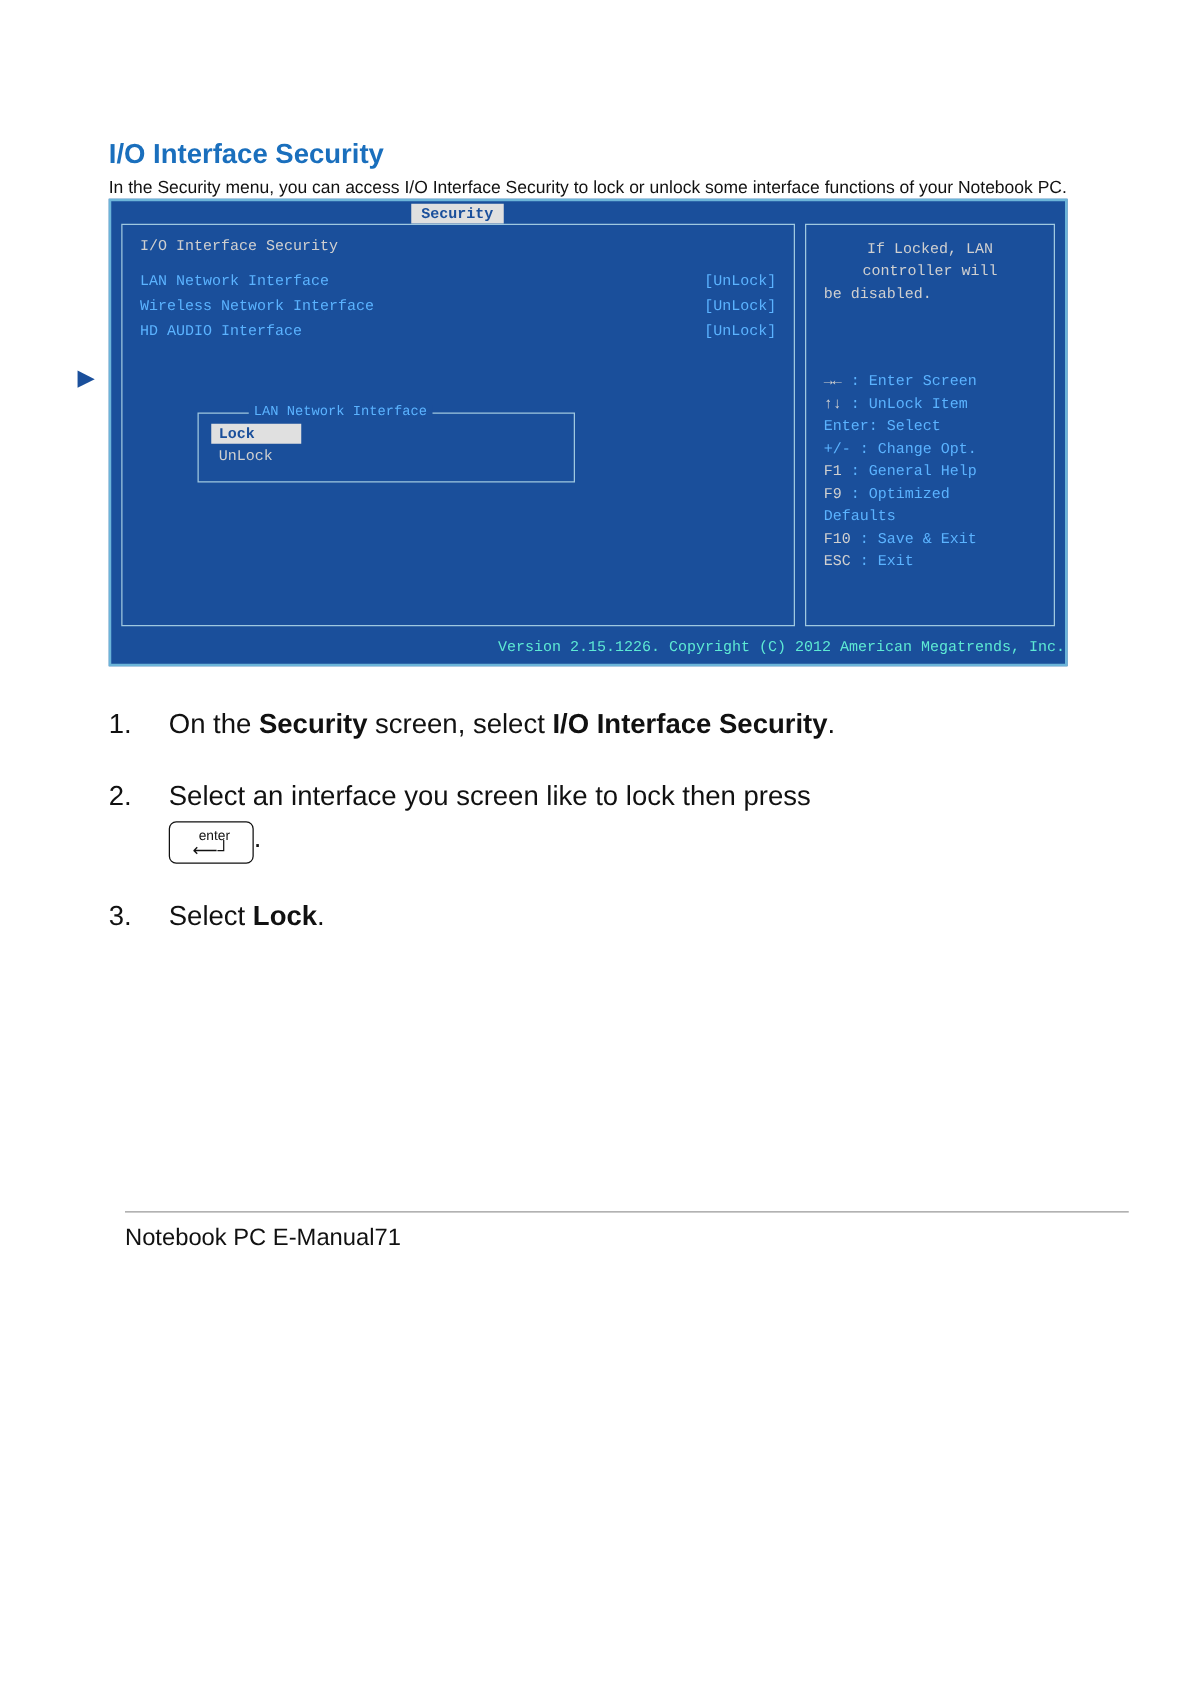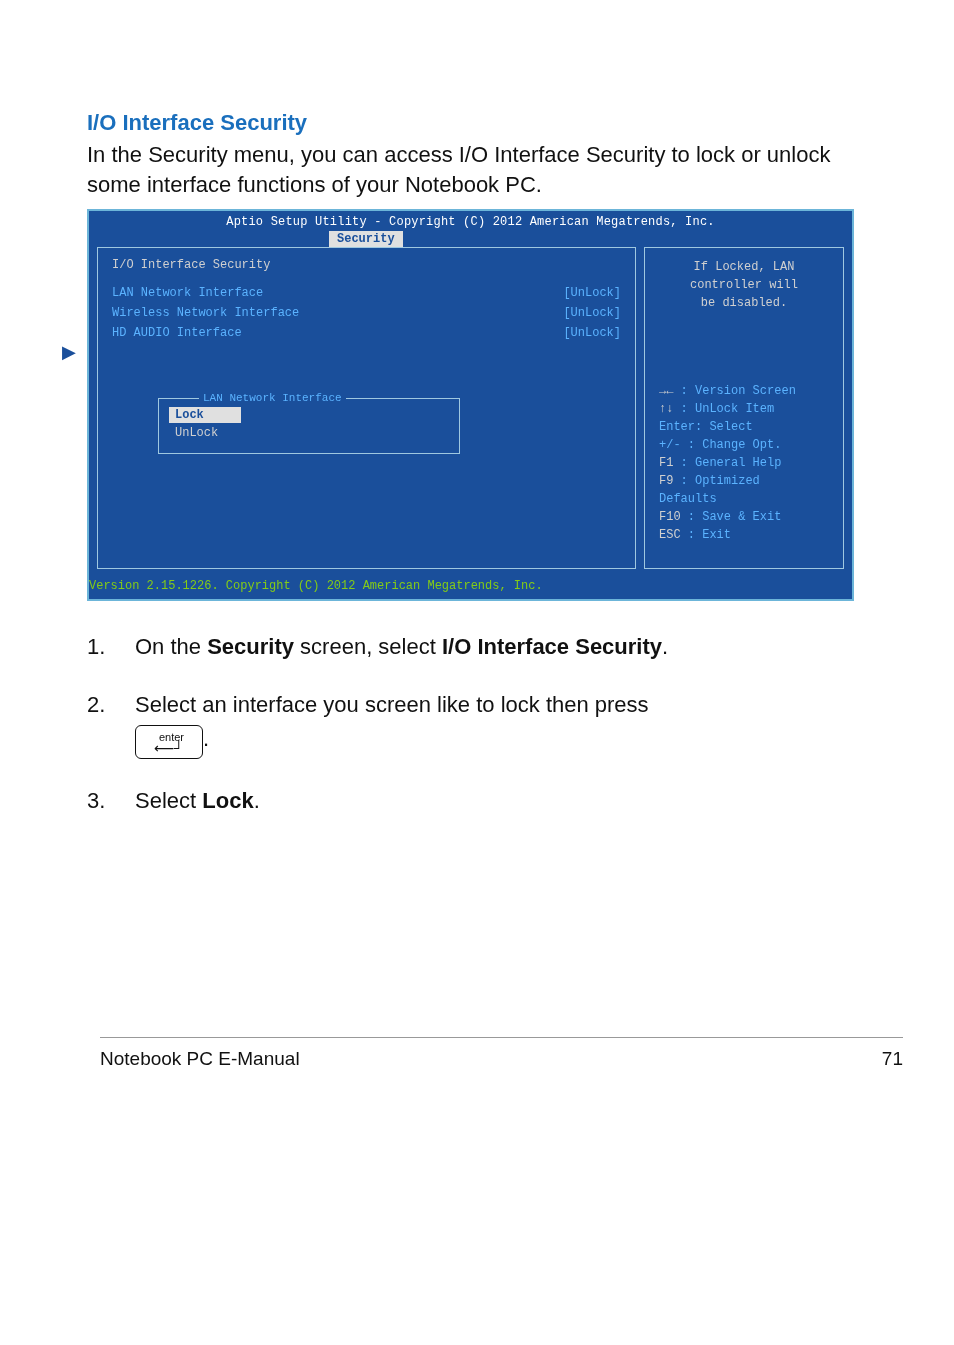--- a/index.html
+++ b/index.html
@@ -1,58 +1,57 @@
 <!DOCTYPE html>
 <html><head>
 <meta charset="utf-8">
 <style>
   body{margin:0;background:#fff;font-family:"Segoe UI",Arial,sans-serif;color:#111;width:954px}
   .page{padding:40px 100px 0 87px}
   .section-head{color:#1a6fbd;font-weight:700;font-size:22px;margin:70px 0 4px}
-  .intro{font-size:22px;line-height:1.35;margin-bottom:10px}
+  .intro{font-size:14px;line-height:1.35;margin-bottom:0}
   .bios{border:2px solid #6cb5d9;background:#1a4f9b;color:#e8e8e8;font-family:"Courier New",monospace;font-size:12px;position:relative;margin-bottom:30px}
   .bios-top{color:#fff;text-align:center;padding:4px 0 0;letter-spacing:.2px}
   .bios-tab{display:inline-block;background:#e0e0e0;color:#1a4f9b;padding:1px 8px;margin:2px 0 0 240px;font-weight:700}
   .bios-body{display:flex;padding:0 8px 8px 8px;gap:8px}
   .panel{border:1px solid #9fc8e0;padding:10px 14px;background:#1a4f9b}
   .panel.left{flex:1;position:relative;min-height:300px}
   .panel.right{width:170px;color:#5bb3ff}
   .hdr{color:#d0d0d0;margin-bottom:14px}
   .item{display:flex;justify-content:space-between;color:#5bb3ff;margin:6px 0}
   .item .val{color:#5bb3ff}
   .popup{position:absolute;left:60px;top:150px;width:280px;border:1px solid #9fc8e0;background:#1a4f9b;padding:6px 10px 10px}
   .popup-title{position:absolute;top:-7px;left:40px;background:#1a4f9b;color:#5bb3ff;font-size:11px;padding:0 4px}
   .opt{padding:1px 6px;margin:2px 0;width:60px}
   .opt.sel{background:#e0e0e0;color:#1a4f9b;font-weight:700}
   .opt.unsel{color:#d0d0d0}
   .help{color:#5bb3ff;line-height:1.5}
   .help .w{color:#d0d0d0}
-  .bios-foot{color:#84cc16;text-align:left;padding:2px 0 6px;font-size:12px}
+  .bios-foot{color:#5eead4;text-align:right;padding:2px 0 6px;font-size:12px}
   .arrow{position:absolute;left:-25px;top:132px;color:#1a4f9b;font-size:18px}
   .body-text{font-size:22px;margin:0 0 24px}
   .step{display:flex;font-size:22px;margin:0 0 26px;line-height:1.45}
   .step .num{width:48px;flex:0 0 48px}
   .step .txt{flex:1}
   .kbd{display:inline-block;border:1.5px solid #111;border-radius:6px;padding:4px 18px 6px;vertical-align:middle;margin-top:4px;font-size:11px;text-align:right}
   .kbd-inner{display:block}
   .kbd-arrow{display:block;font-size:14px;line-height:0.6;margin-top:-2px}
   b{font-weight:700}
-  .footer{border-top:1.5px solid #999;margin:220px 51px 0 100px;display:flex;justify-content:space-between;padding:10px 0 30px;font-size:19px}
+  .footer{border-top:1.5px solid #999;margin:220px 51px 0 100px;display:flex;padding:10px 0 30px;font-size:19px}
 </style>
 </head>
 <body>
 
 <div class="page">
   <div class="section-head">I/O Interface Security</div>
   <div class="intro">In the Security menu, you can access I/O Interface Security to lock or unlock some interface functions of your Notebook PC.</div>
 
   <div style="position:relative">
     <div class="arrow">▶</div>
     <div class="bios">
-      <div class="bios-top">Aptio Setup Utility - Copyright (C) 2012 American Megatrends, Inc.</div>
       <div><span class="bios-tab">Security</span></div>
       <div class="bios-body">
         <div class="panel left">
           <div class="hdr">I/O Interface Security</div>
           <div class="item">
             <span>LAN Network Interface</span>
             <span class="val">[UnLock]</span>
           </div>
           <div class="item">
             <span>Wireless Network Interface</span>
@@ -65,22 +64,22 @@
           <div class="popup">
             <span class="popup-title">LAN Network Interface</span>
             <div class="opt sel">Lock</div>
             <div class="opt unsel">UnLock</div>
           </div>
         </div>
         <div class="panel right">
           <div class="help">
             <div class="w" style="text-align:center">If Locked, LAN</div>
             <div class="w" style="text-align:center">controller will</div>
-            <div class="w" style="text-align:center;margin-bottom:70px">be disabled.</div>
-            <div><span class="w">→←</span><span> : Version Screen</span></div>
+            <div class="w" style="margin-bottom:52px">be disabled.</div>
+            <div><span class="w">→←</span><span> : Enter Screen</span></div>
             <div><span class="w">↑↓</span><span> : UnLock Item</span></div>
             <div>Enter: Select</div>
             <div>+/-  : Change Opt.</div>
             <div><span class="w">F1</span><span>   : General Help</span></div>
             <div><span class="w">F9</span><span>   : Optimized</span></div>
             <div>Defaults</div>
             <div><span class="w">F10</span><span>  : Save &amp; Exit</span></div>
             <div><span class="w">ESC</span><span>  : Exit</span></div>
           </div>
         </div>

